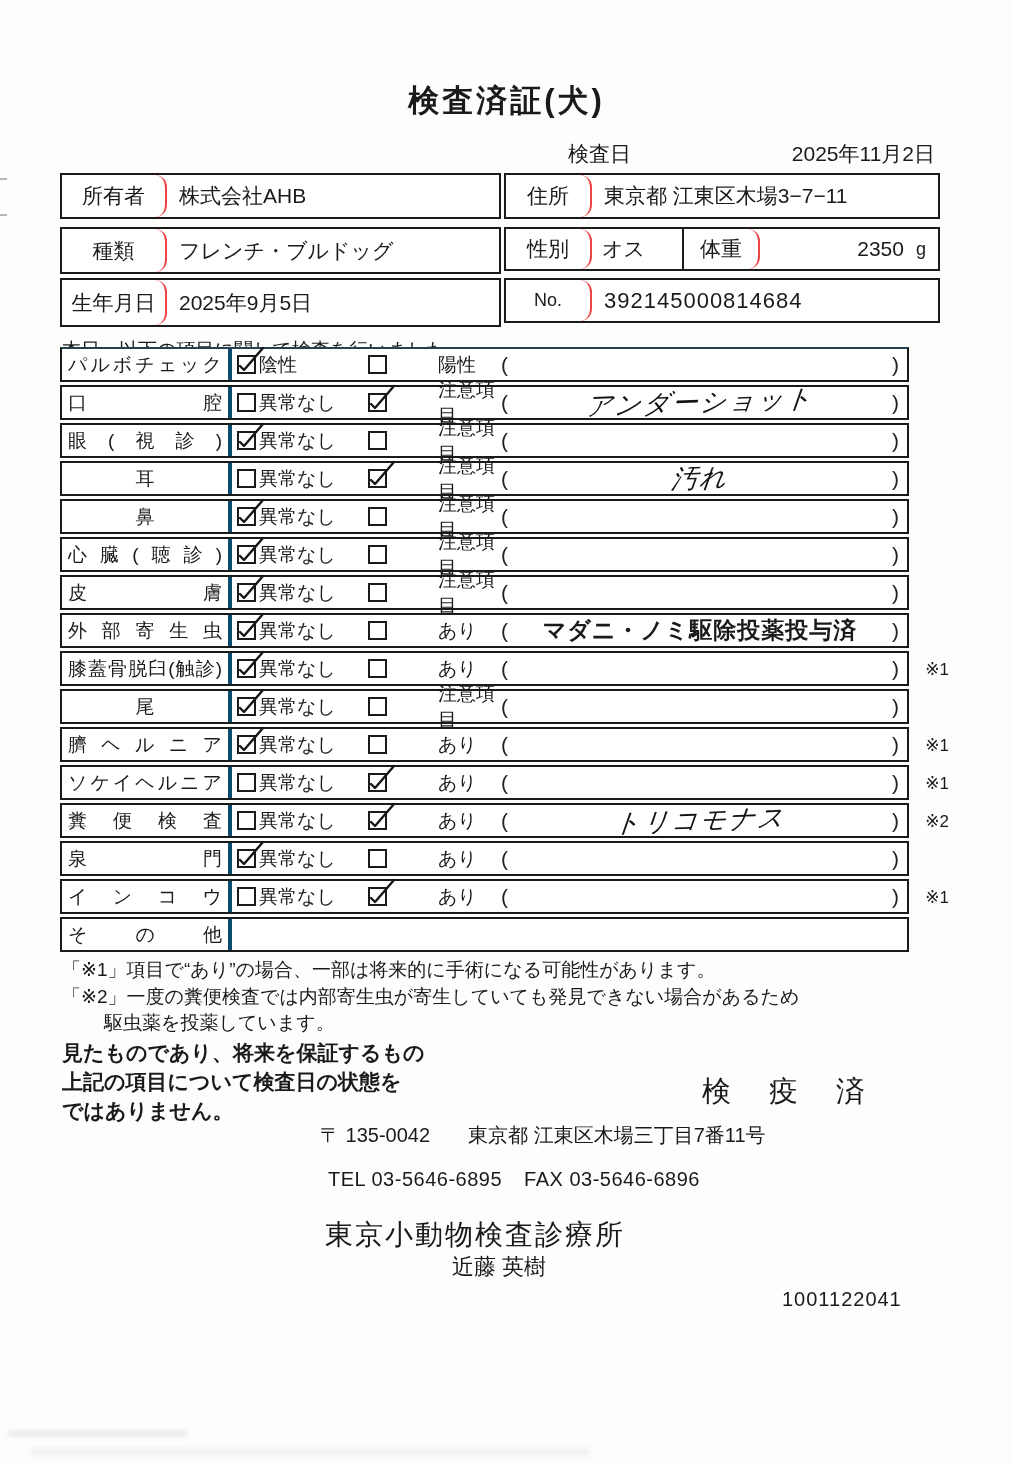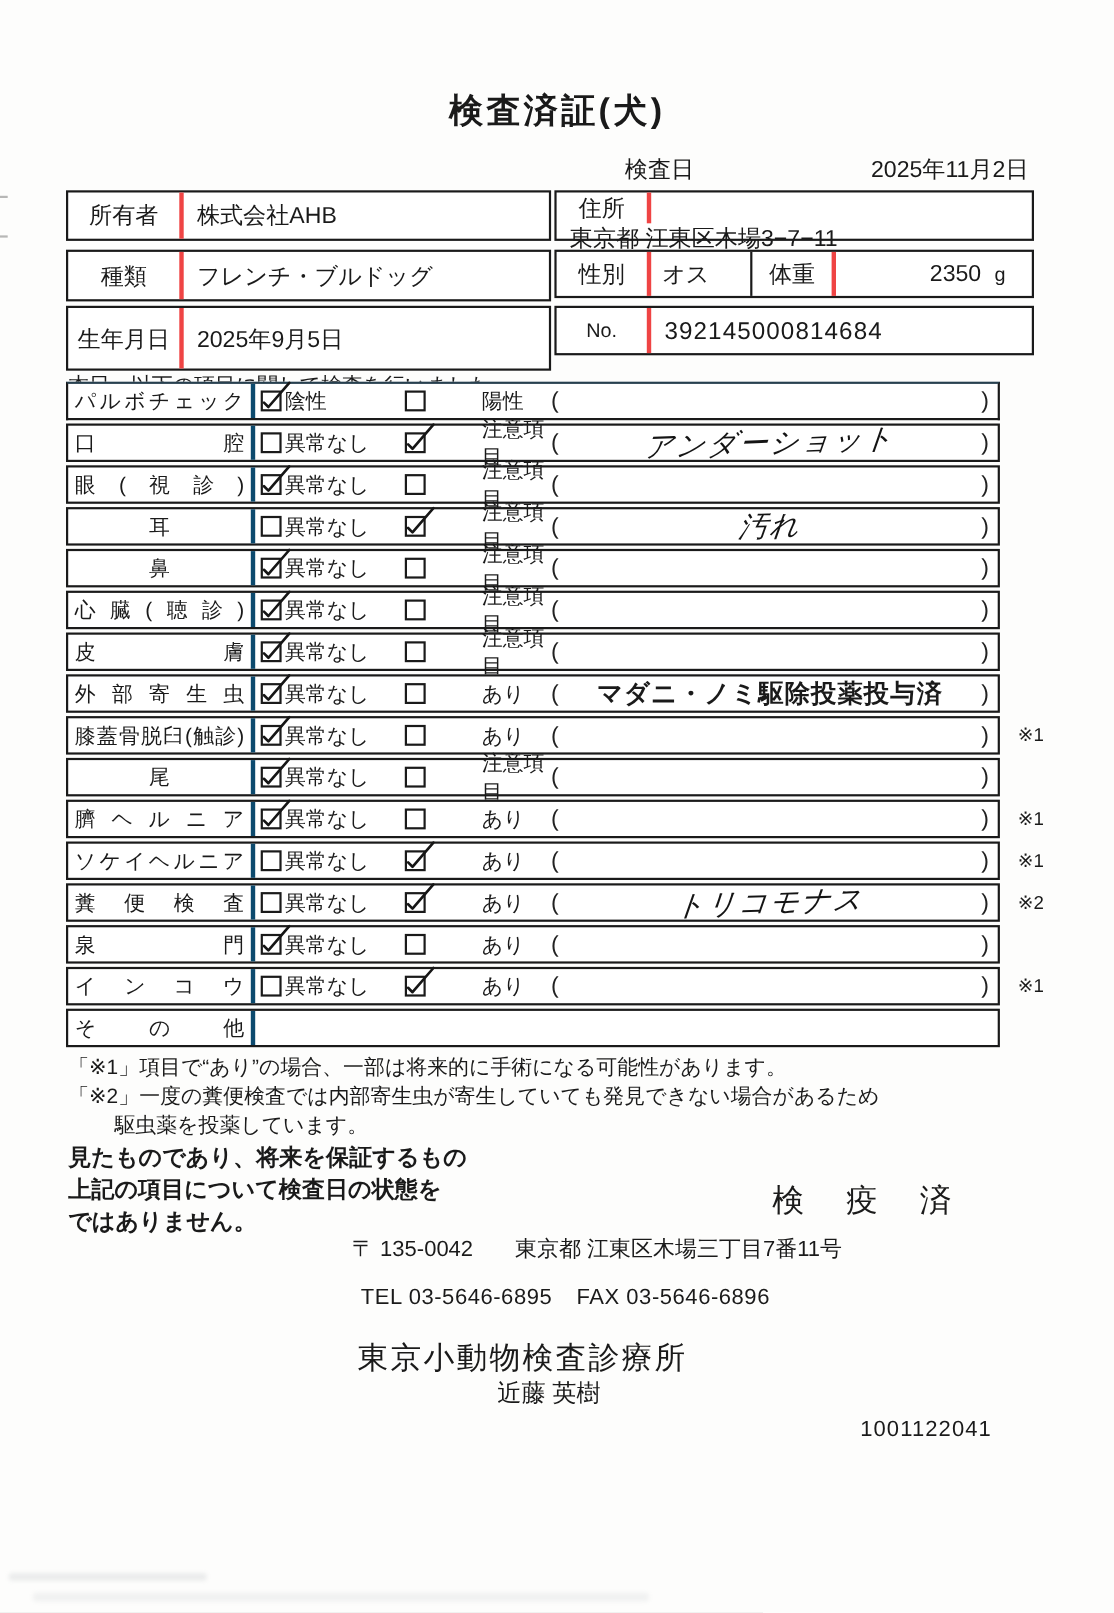--- a/index.html
+++ b/index.html
@@ -12,30 +12,30 @@
   .doc-title{
     position:absolute;top:80px;left:0;width:100%;text-align:center;
     font-size:31px;font-weight:600;letter-spacing:3px;margin:0;
   }
   .date-row{position:absolute;top:140px;left:0;width:100%;height:26px;font-size:21px;}
   .date-label{position:absolute;left:568px;}
   .date-value{position:absolute;right:78px;}
   
   .hbox{position:absolute;border:2px solid #1a1a1a;background:#fff;display:flex;align-items:stretch;box-sizing:border-box;}
   .hcell{display:flex;align-items:center;box-sizing:border-box;font-size:21px;}
-  .hcell.lab{justify-content:center;border-right:4px solid #ef4444;flex:none;}
+  .hcell.lab{justify-content:center;border-right:2px solid #ef4444;flex:none;border-radius:12px;}
   .hcell.val{padding-left:12px;flex:1;}
   .owner-box{top:173px;left:60px;width:441px;height:46px;}
-  .addr-box{top:173px;left:504px;width:436px;height:46px;flex-direction:column;}
+  .addr-box{top:173px;left:504px;width:436px;height:46px;}
   .breed-box{top:227px;left:60px;width:441px;height:47px;}
   .sexwt-box{top:227px;left:504px;width:436px;height:44px;justify-content:center;}
-  .birth-box{top:278px;left:60px;width:441px;height:59px;}
+  .birth-box{top:278px;left:60px;width:441px;height:49px;}
   .no-box{top:278px;left:504px;width:436px;height:45px;}
   .w105{width:105px;}.w86{width:86px;}.w92{width:92px;padding-left:10px;}.w76{width:76px;}
-  .weight-val{flex:1;justify-content:flex-end;padding-right:24px;}
+  .weight-val{flex:1;justify-content:flex-end;padding-right:12px;}
   .weight-unit{font-size:18px;margin-left:12px;}
   .no-label{font-size:18px;}
   .no-value{letter-spacing:1px;font-size:22px;}
   
   .intro{position:absolute;top:318px;left:62px;font-size:19px;}
   
   .exam-table{position:absolute;top:347px;left:60px;width:849px;}
   .exam-row{
     position:relative;display:flex;align-items:center;height:35px;
     border:2px solid #1a1a1a;background:#fff;margin-top:3px;box-sizing:border-box;

